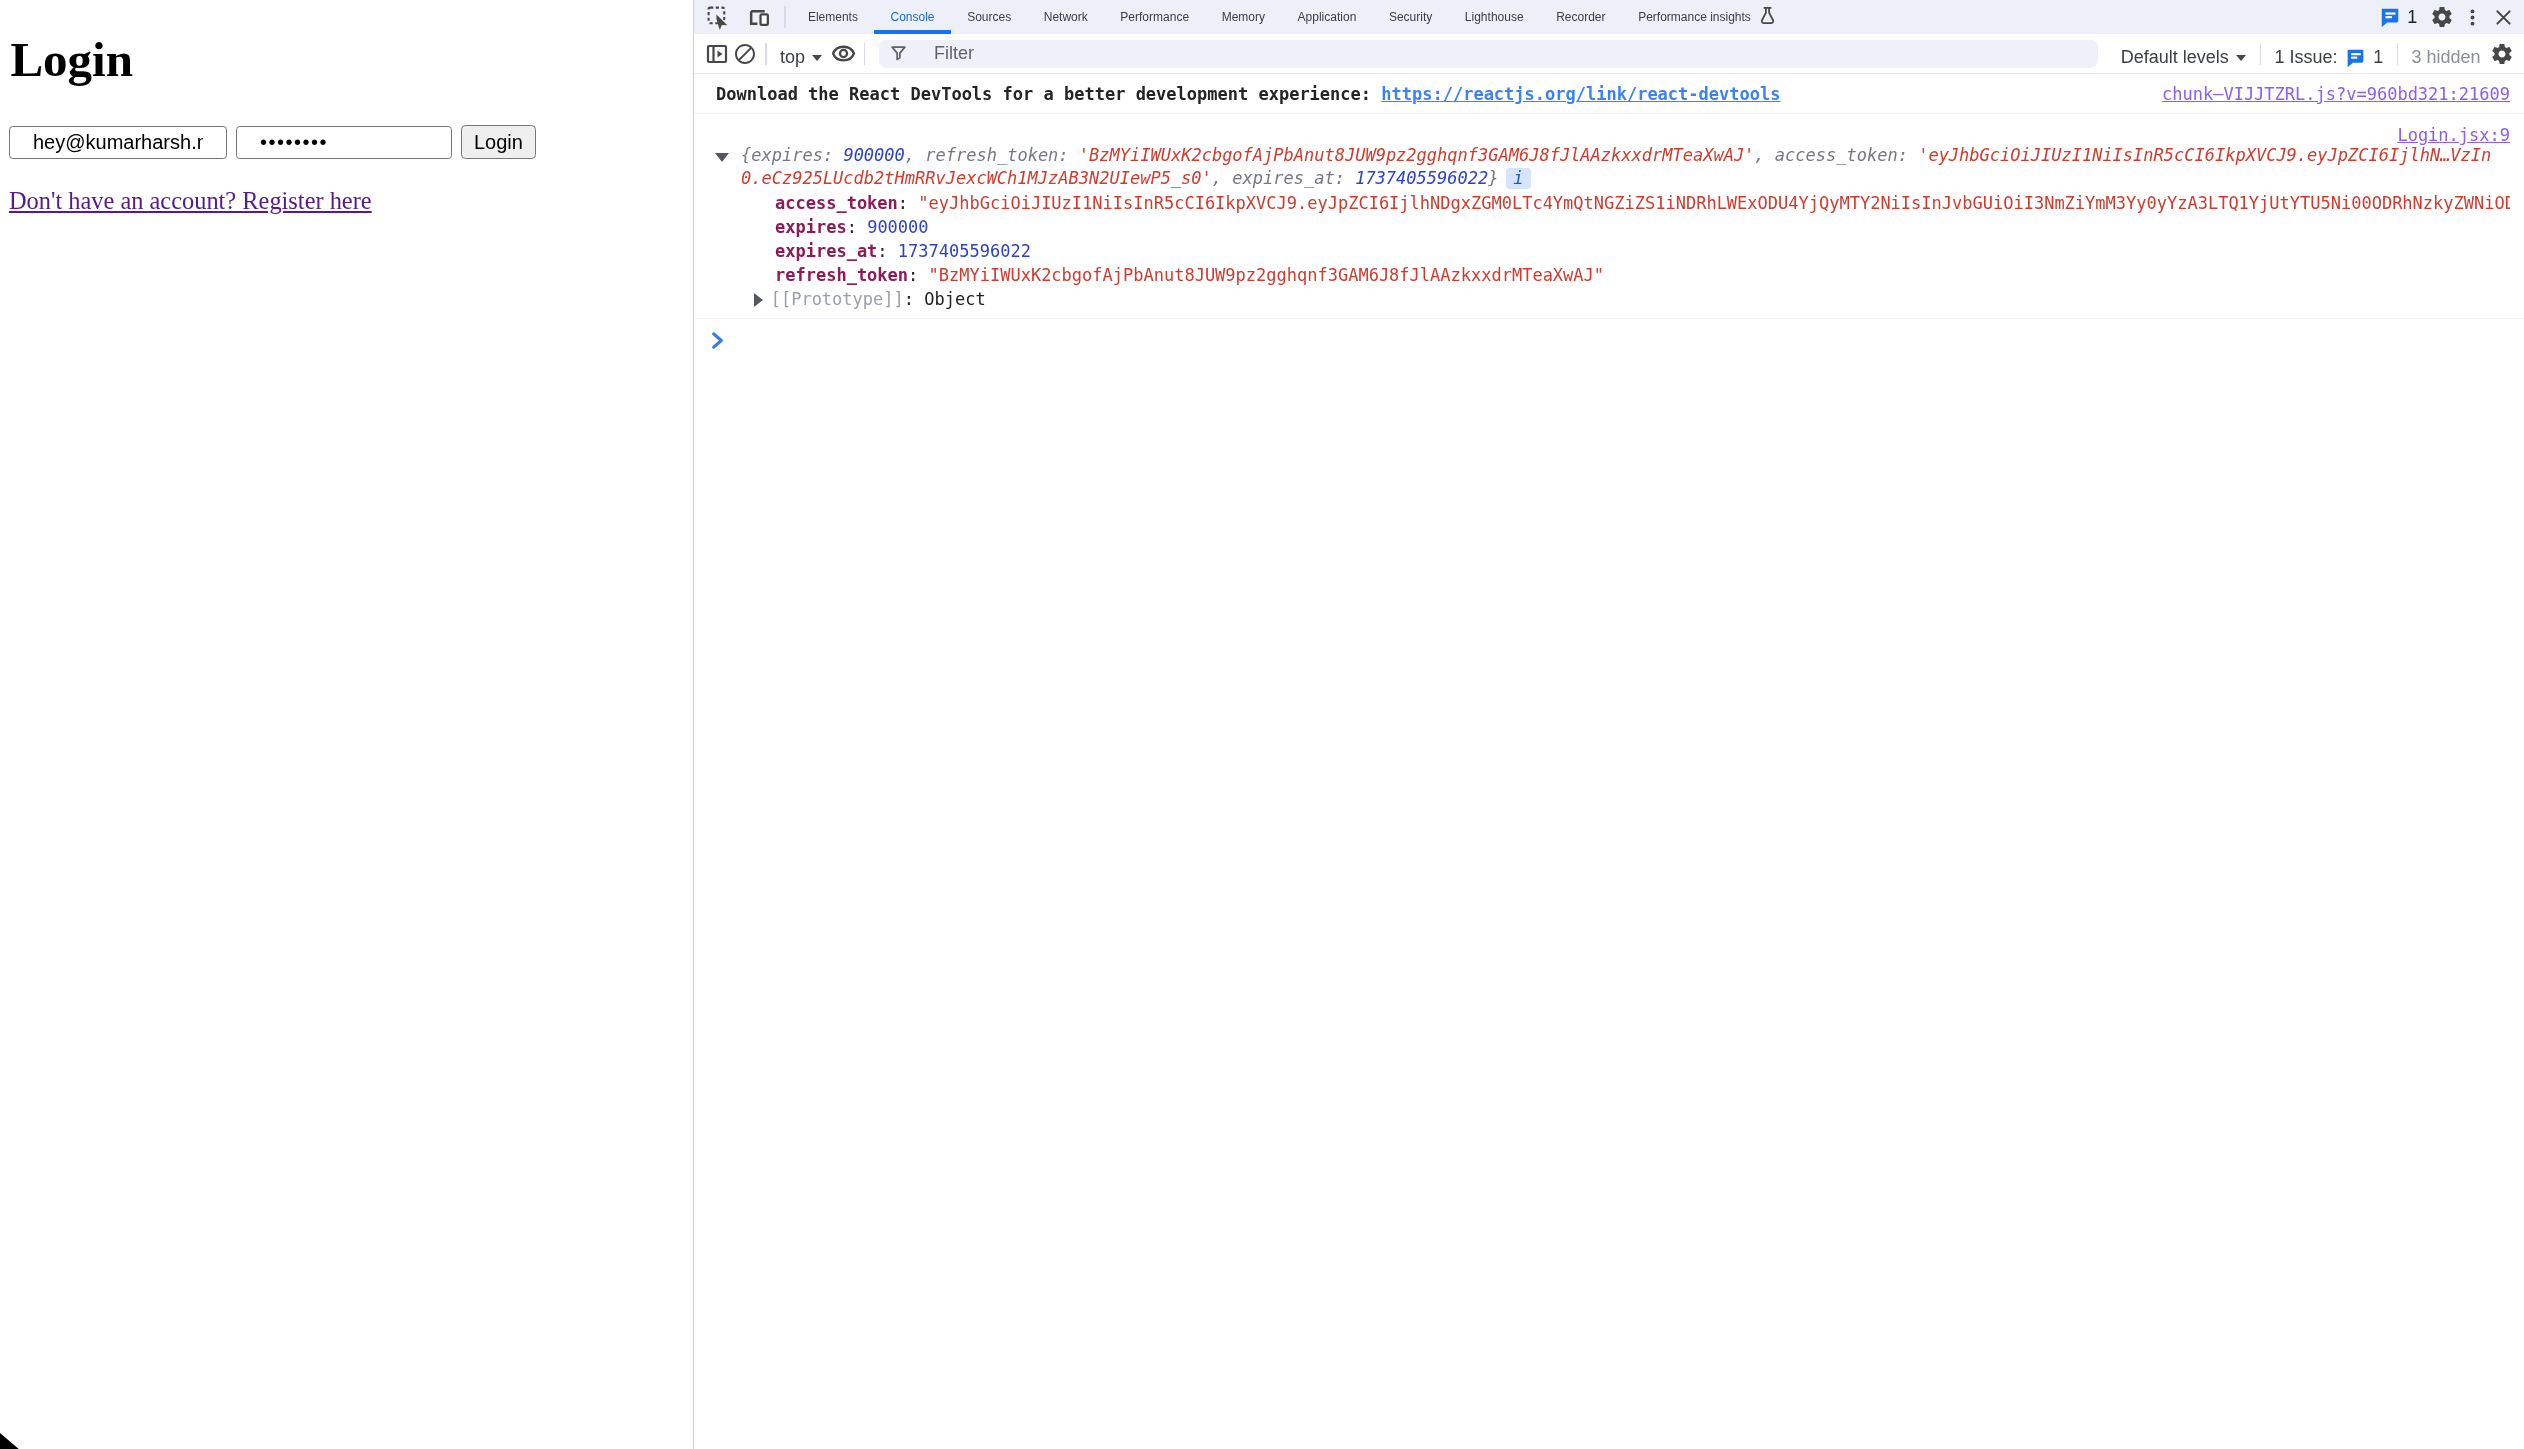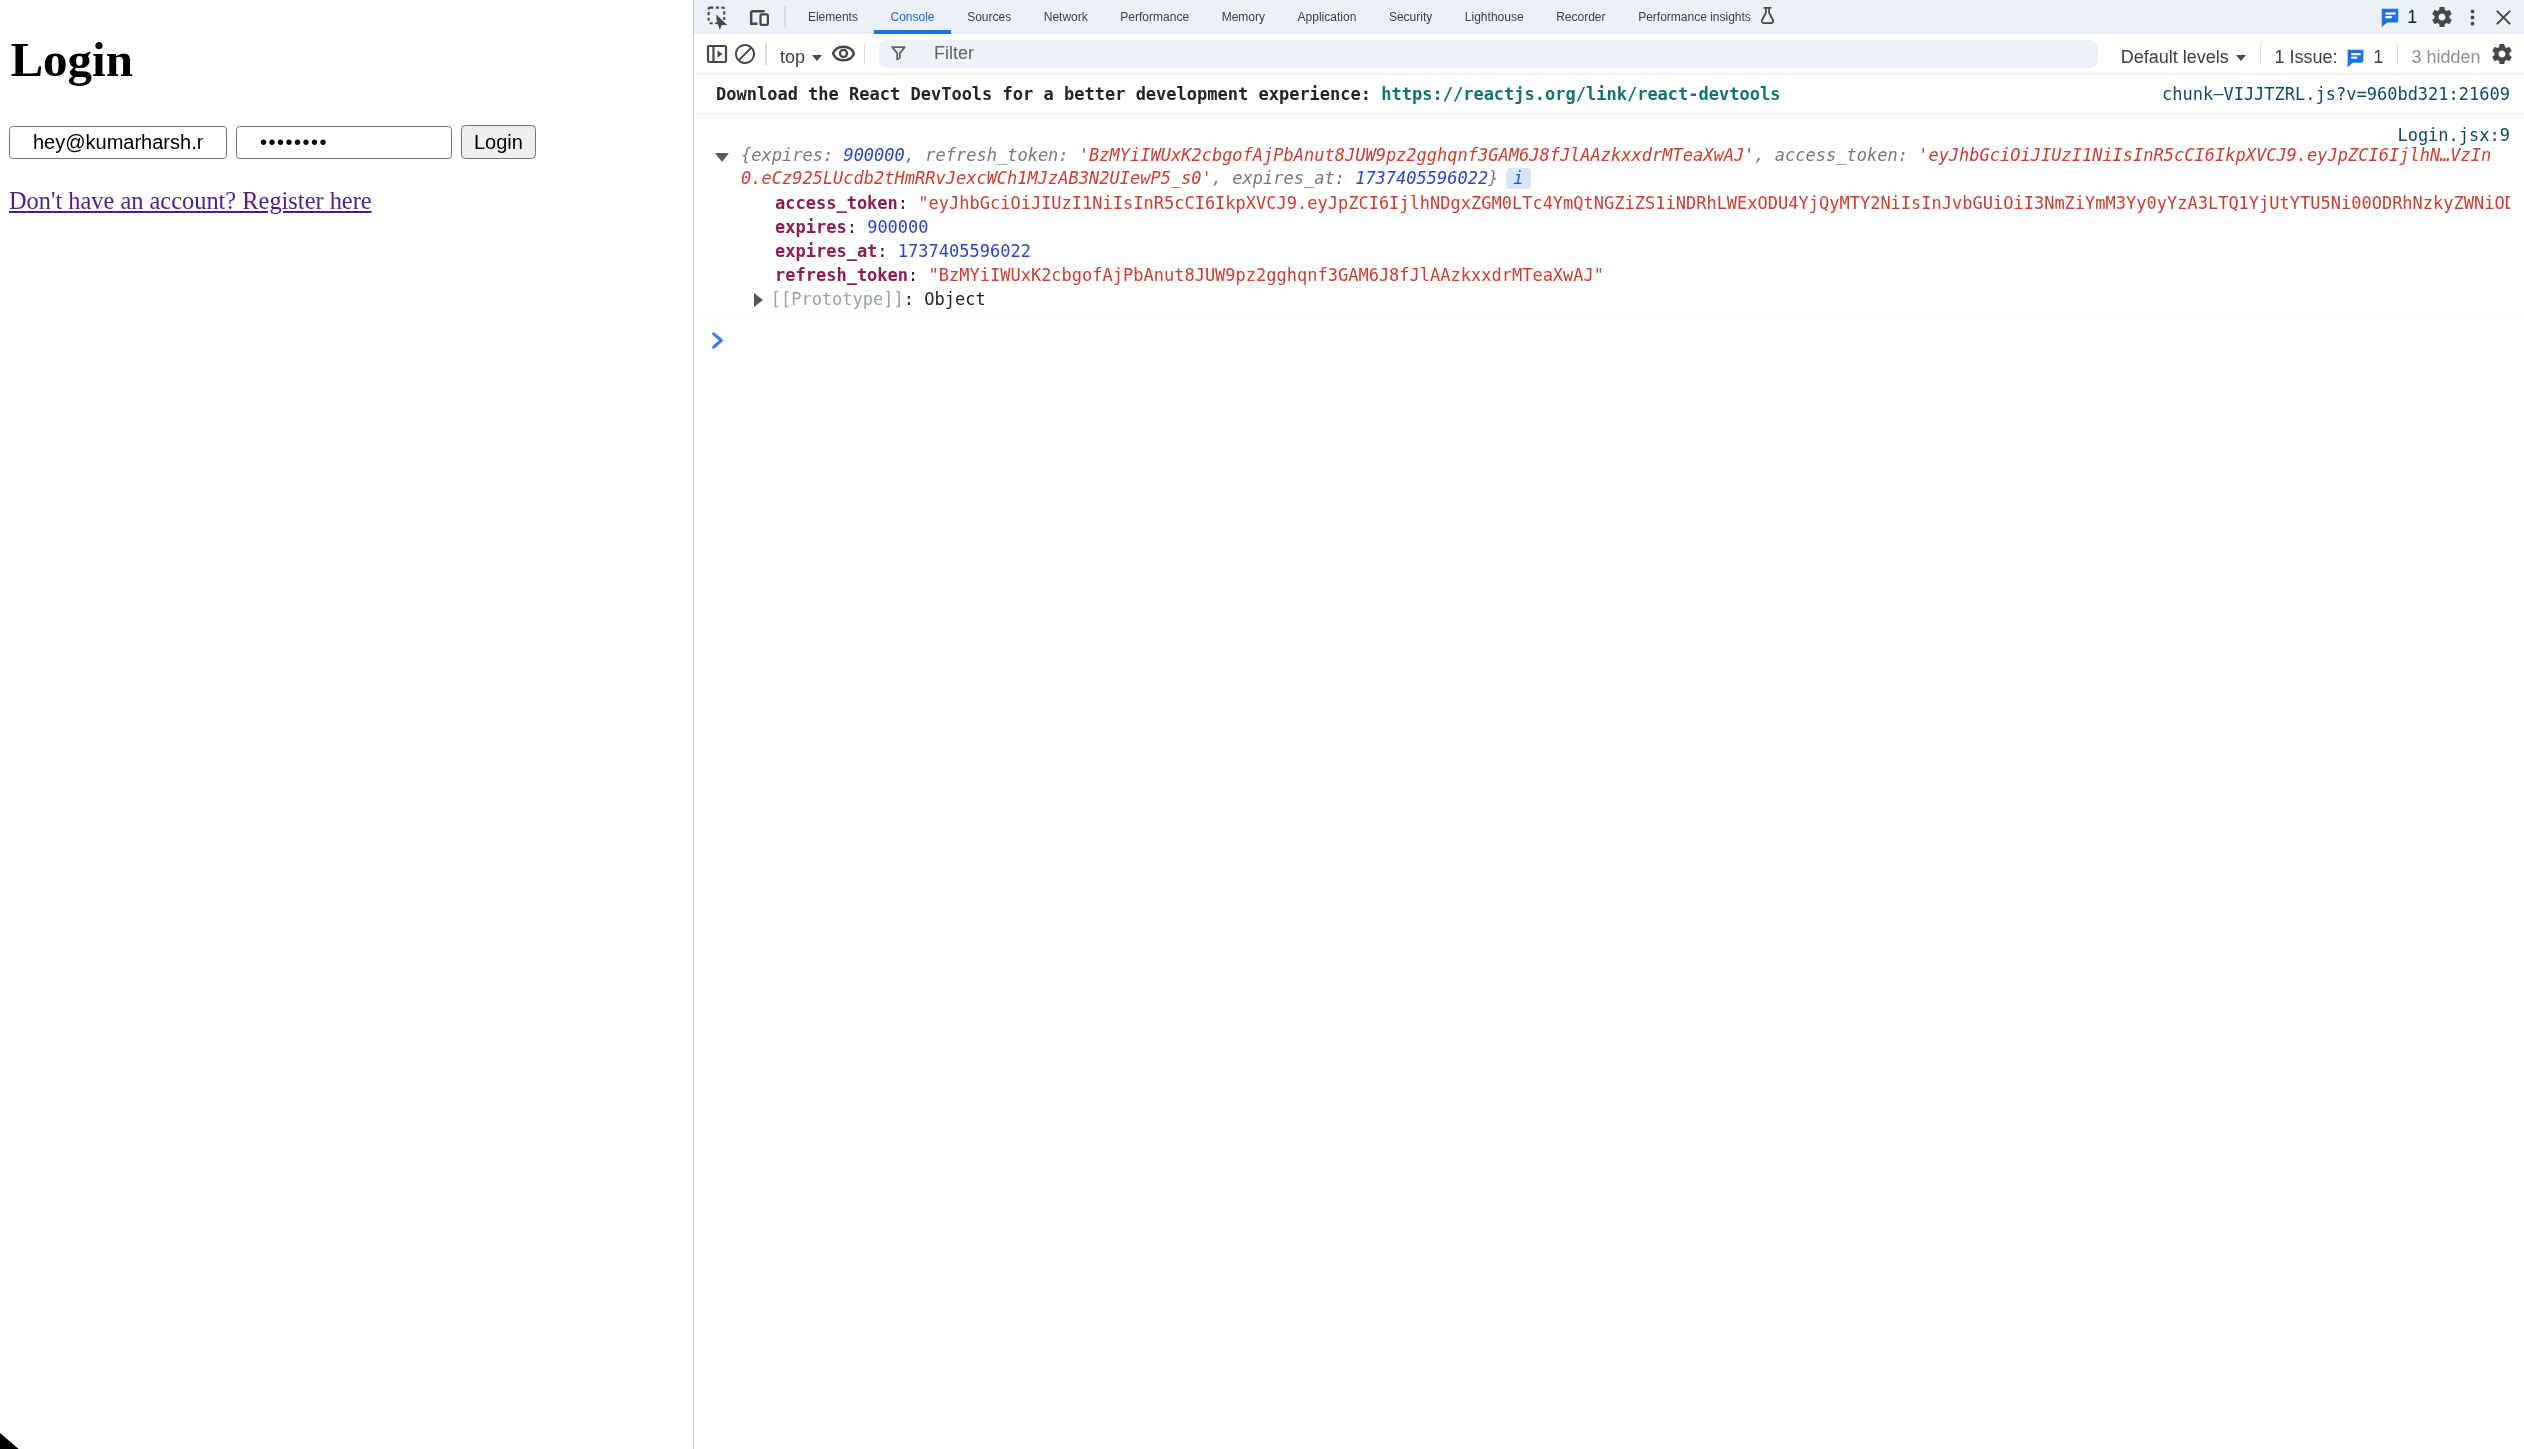--- a/index.html
+++ b/index.html
@@ -47,22 +47,22 @@
                 padding:0 9px; flex-shrink:0; }
   .tb-label { font-size:18px; color:#3c4043; display:flex; align-items:center; gap:7.4px; padding:0 7.4px; cursor:pointer; white-space:nowrap;margin-top:8px; }
   .caret-down { width:0; height:0; border-left:5.2px solid transparent; border-right:5.2px solid transparent; border-top:6.7px solid #474747; display:inline-block; }
   .filter-box { flex:1; height:28px; background:#eef1f8; border-radius:7.4px; margin:0 15px 0 7.4px;
                 display:flex; align-items:center; padding:0 10.4px; gap:26px; min-width:0; }
   .filter-box .ph { font-size:18px; color:#5f6368; }
   .muted { color:#8b8f98; }
 
   
   .console { flex:1; position:relative; font-family:"DejaVu Sans Mono", monospace; font-size:17px; color:#222426; background:#fff; min-width:0; }
-  .con-link { color:#0f766e; cursor:pointer; word-break:break-all;margin-top:33px; }
-  .src-link { color:#0c4a6e; cursor:pointer; white-space:nowrap; font-size:17px; }
+  .con-link { color:#3b82f6; text-decoration:underline; cursor:pointer; word-break:break-all;margin-top:33px; }
+  .src-link { color:#8b5cf6; text-decoration:underline; cursor:pointer; white-space:nowrap; font-size:17px; }
 
   .msg1 { display:flex; align-items:flex-start; padding:9.6px 15px 9.6px 22px; border-bottom:1.5px solid #eef0f6; }
   .msg1 .txt { font-weight:700; }
   .msg1 .src { margin-left:auto; padding-left:30px; }
 
   .msg2 { position:relative; padding:7.4px 15px 6px 47px; border-bottom:1.5px solid #f2f4f8; }
   .msg2 .src { position:absolute; top:11px; right:15px; }
   .tri { width:0; height:0; display:inline-block; }
   .tri-down { border-left:7.4px solid transparent; border-right:7.4px solid transparent; border-top:9.6px solid #55585e; }
   .tri-right { border-top:7.4px solid transparent; border-bottom:7.4px solid transparent; border-left:9.6px solid #55585e; }

